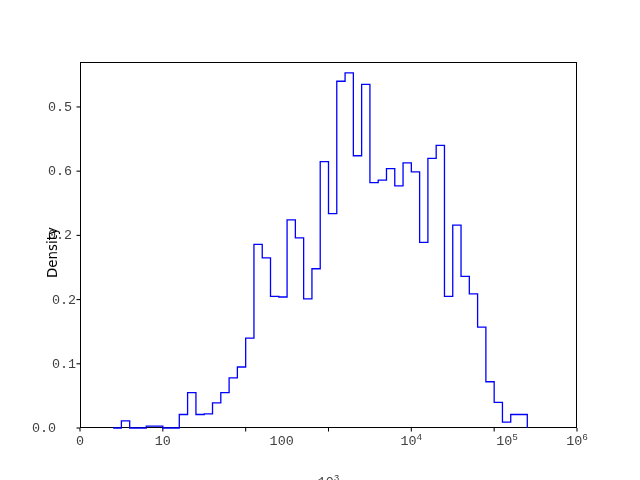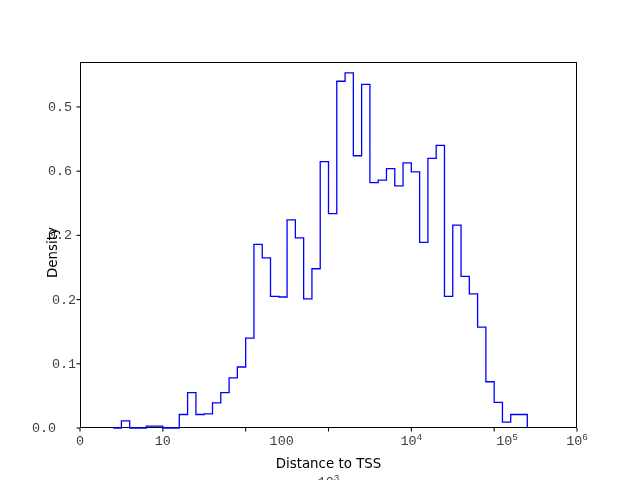--- a/index.html
+++ b/index.html
@@ -79,15 +79,14 @@
       <div class="tick-label xtick-label" style="left: 80px; top: 434px;">0</div>
       <div class="tick-label xtick-label" style="left: 162.833px; top: 434px;">10</div>
       <div class="tick-label xtick-label" style="left: 245.667px; top: 434px; margin-left: 36px;">100</div>
       <div class="tick-label xtick-label" style="left: 328.5px; top: 434px; margin-top: 41px;">10<span class="sup">3</span></div>
       <div class="tick-label xtick-label" style="left: 411.333px; top: 434px;">10<span class="sup">4</span></div>
       <div class="tick-label xtick-label" style="left: 507px; top: 434px;">10<span class="sup">5</span></div>
       <div class="tick-label xtick-label" style="left: 577px; top: 434px;">10<span class="sup">6</span></div>
     </div>
 
   <div id="ylabel">Density</div>
-  <div id="xlabel">Distance to TSS</div>
 
 </div>
 
 </body></html>

